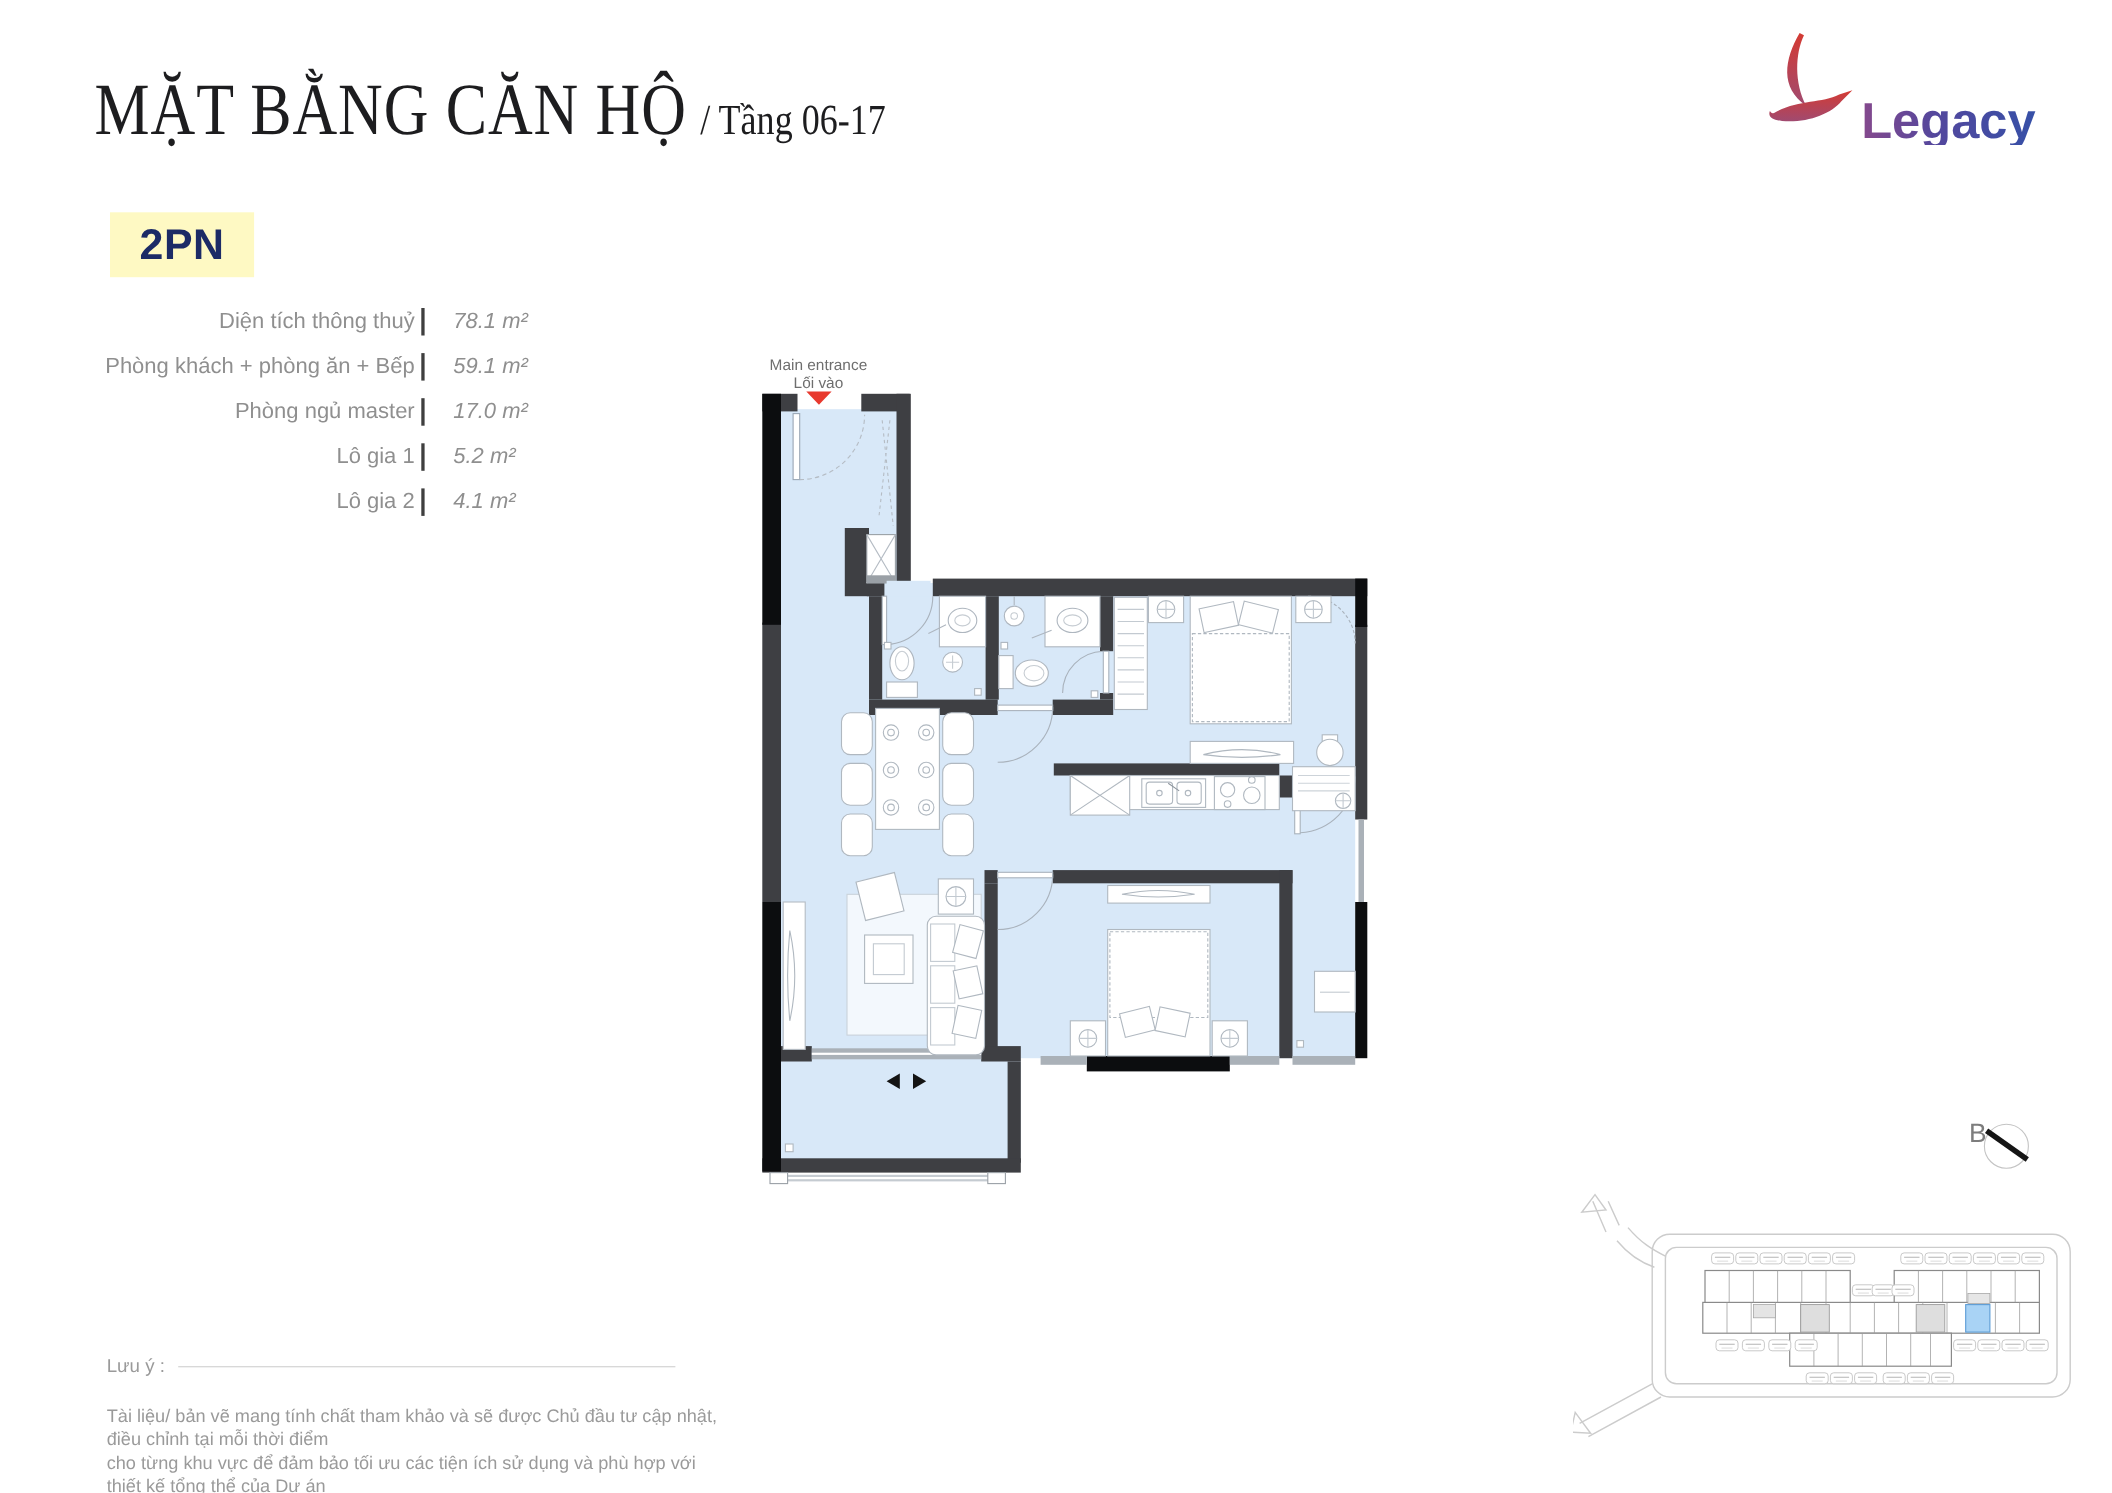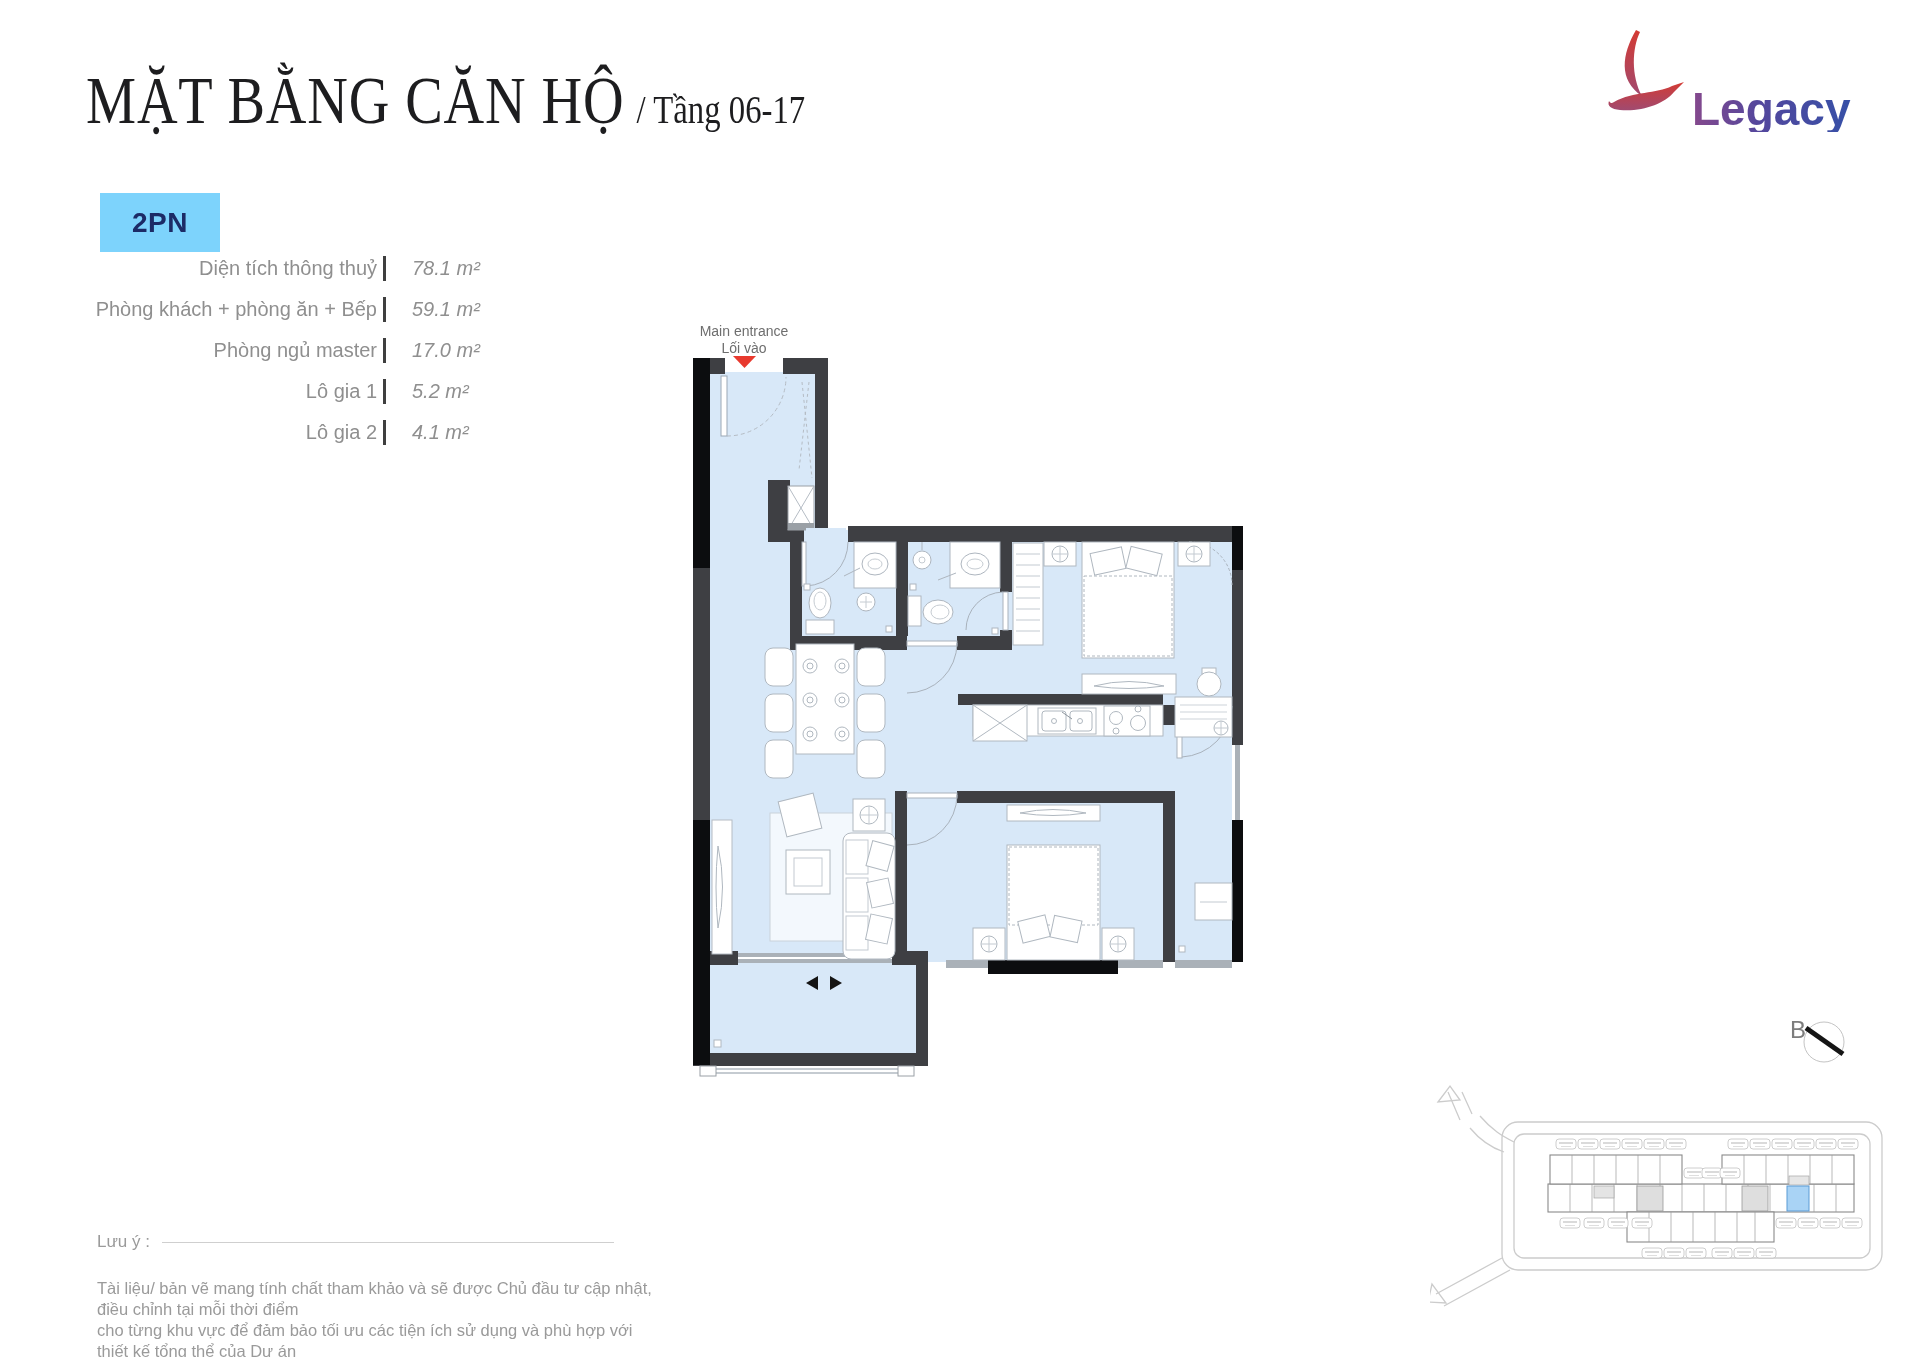--- a/index.html
+++ b/index.html
@@ -6,23 +6,23 @@
   body{width:1920px;height:1357px;position:relative;font-family:"Liberation Sans",sans-serif;overflow:hidden;}
   .abs{position:absolute;}
   .title-wrap{left:86px;top:62px;transform:scaleX(.84);transform-origin:left top;white-space:nowrap;color:#1d1d1f;}
   .title-main{font-family:"Liberation Serif",serif;font-size:67px;font-weight:500;letter-spacing:1px;}
   .title-sub{font-family:"Liberation Serif",serif;font-size:39px;font-weight:400;margin-left:10px;}
   .badge{left:97px;top:193px;height:59px;display:flex;}
   .badge-grad{width:290px;height:59px;display:flex;align-items:center;justify-content:center;
     background:linear-gradient(90deg,#35479b 0%,#7e4e74 45%,#b83b41 80%,#c23636 100%);}
   .badge-grad .lbl{color:#f2f4fa;font-size:26px;margin-right:12px;font-weight:400;}
   .badge-grad .code{color:#fff;font-size:40px;font-weight:700;letter-spacing:1px;}
-  .badge-type{width:120px;height:59px;margin-left:3px;background:#7dd3fc;display:flex;align-items:center;justify-content:center;
-    color:#1c2b66;font-size:28px;font-weight:700;letter-spacing:.5px;}
-  .specs{left:0;top:248px;width:520px;}
+  .badge-type{width:131px;height:59px;margin-left:3px;background:#fef9c3;display:flex;align-items:center;justify-content:center;
+    color:#1c2b66;font-size:39px;font-weight:700;letter-spacing:.5px;}
+  .specs{left:0;top:272px;width:520px;}
   .spec-row{height:41px;display:flex;align-items:center;}
   .spec-label{width:377px;text-align:right;color:#8f8f8f;font-size:20px;}
   .spec-bar{width:3px;height:25px;background:#3f3f3f;margin-left:6px;}
   .spec-value{padding-left:26px;color:#8f8f8f;font-size:20px;font-style:italic;}
   .logo-text{left:1660px;top:86px;width:250px;line-height:1;}
   .logo-l1{font-size:46px;font-weight:700;padding-left:32px;letter-spacing:0;}
   .logo-l2{font-size:44px;font-weight:700;padding-left:4px;margin-top:-4px;letter-spacing:1px;}
   .grad-text{background:linear-gradient(90deg,#9d4a85 0%,#53479d 40%,#2356ae 100%);
     -webkit-background-clip:text;background-clip:text;color:transparent;}
   .footer{left:97px;top:1232px;width:560px;color:#9a9a9a;}

